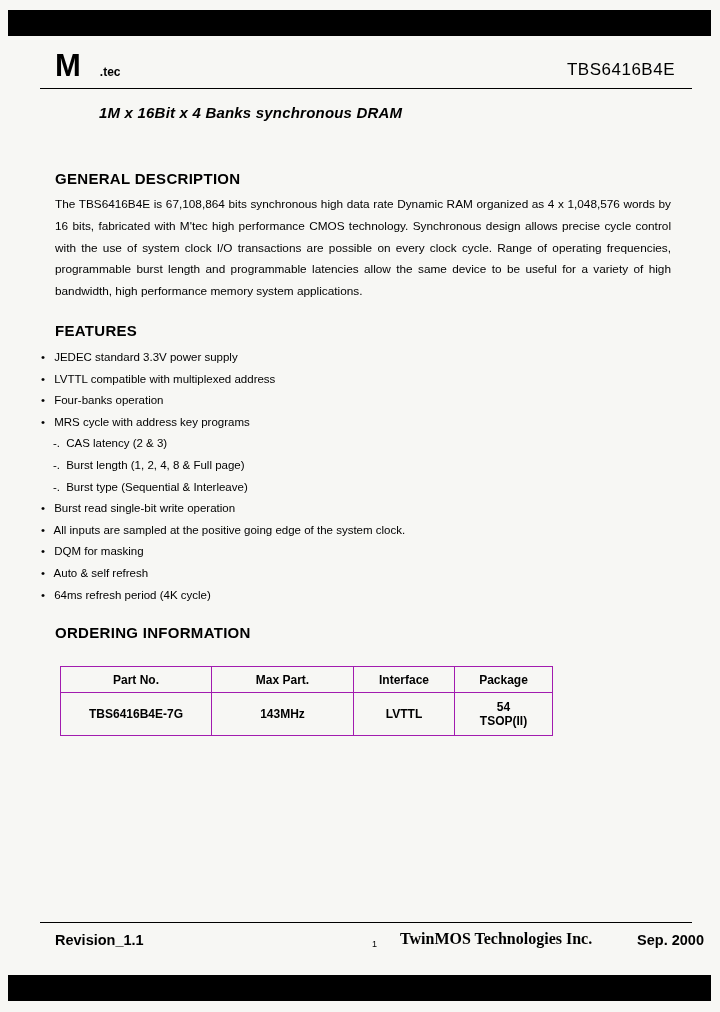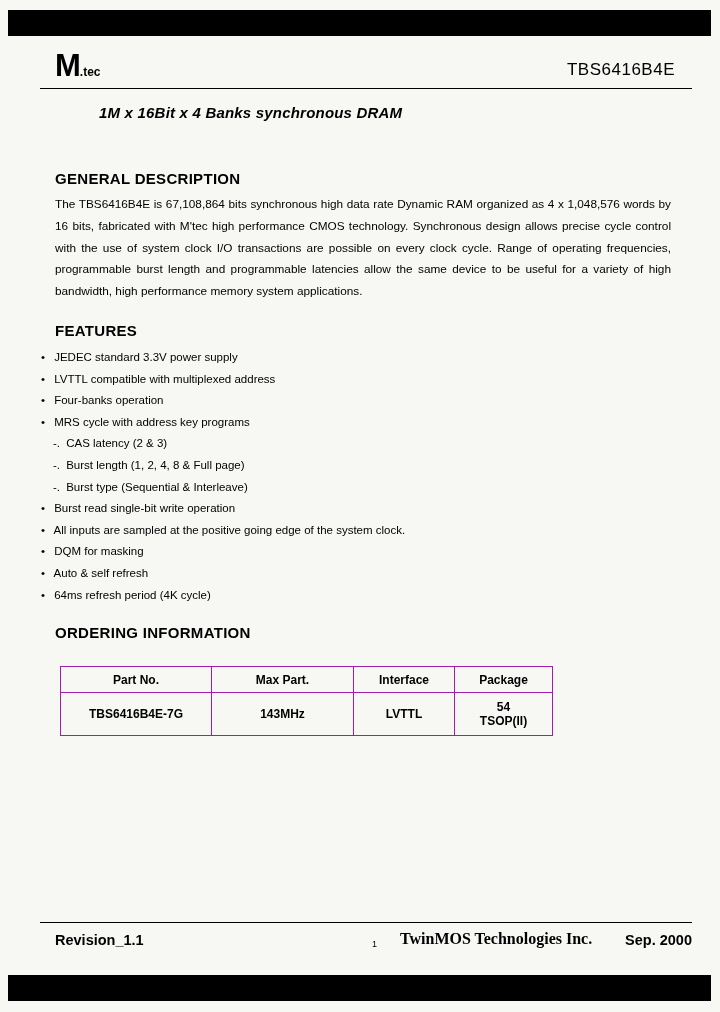--- a/index.html
+++ b/index.html
@@ -12,21 +12,21 @@
     overflow:hidden;
   }
   .page{position:absolute;inset:0;}
   .bar{position:absolute;left:8px;right:9px;height:26px;background:#000;}
   .bar-top{top:10px;}
   .bar-bottom{bottom:11px;}
 
   
   .logo{position:absolute;top:50px;left:55px;display:flex;align-items:baseline;}
   .logo-main{font-size:31px;font-weight:bold;line-height:1;letter-spacing:-1px;}
-  .logo-sub{font-size:12px;font-weight:bold;}
+  .logo-sub{font-size:12px;font-weight:bold;margin-left:20px;}
   .doc-number{position:absolute;top:60px;right:45px;font-size:17px;letter-spacing:0.5px;}
   .header-rule{position:absolute;top:88px;left:40px;right:28px;border-top:1.6px solid #000;}
 
   .doc-title{position:absolute;top:104px;left:55px;font-size:15px;font-weight:bold;font-style:italic;letter-spacing:0.2px;margin-left:44px;}
 
   .section-heading{font-size:15px;font-weight:bold;letter-spacing:0.3px;}
   .gd-heading{position:absolute;top:170px;left:55px;}
   .gd-body{
     position:absolute;top:194px;left:55px;width:616px;
     font-size:11.8px;line-height:21.8px;text-align:justify;
@@ -58,21 +58,21 @@
   .cell-pkg{white-space:pre-line;line-height:14px;}
 
   
   .footer-rule{position:absolute;top:922px;left:40px;right:28px;border-top:1.6px solid #000;}
   .footer-revision{position:absolute;top:932px;left:55px;font-size:14.5px;font-weight:bold;}
   .footer-pagenum{position:absolute;top:939px;left:372px;font-size:9px;}
   .footer-company{
     position:absolute;top:930px;left:400px;
     font-family:"Liberation Serif",serif;font-size:16px;font-weight:bold;
   }
-  .footer-date{position:absolute;top:932px;right:28px;font-size:14.5px;font-weight:bold;margin-left:19px;}
+  .footer-date{position:absolute;top:932px;right:16px;font-size:14.5px;font-weight:bold;margin-left:19px;}
 </style>
 </head>
 <body>
 
 <div class="page">
 
   <div class="bar bar-top"></div>
 
   <div class="logo">
     <span class="logo-main">M</span>

